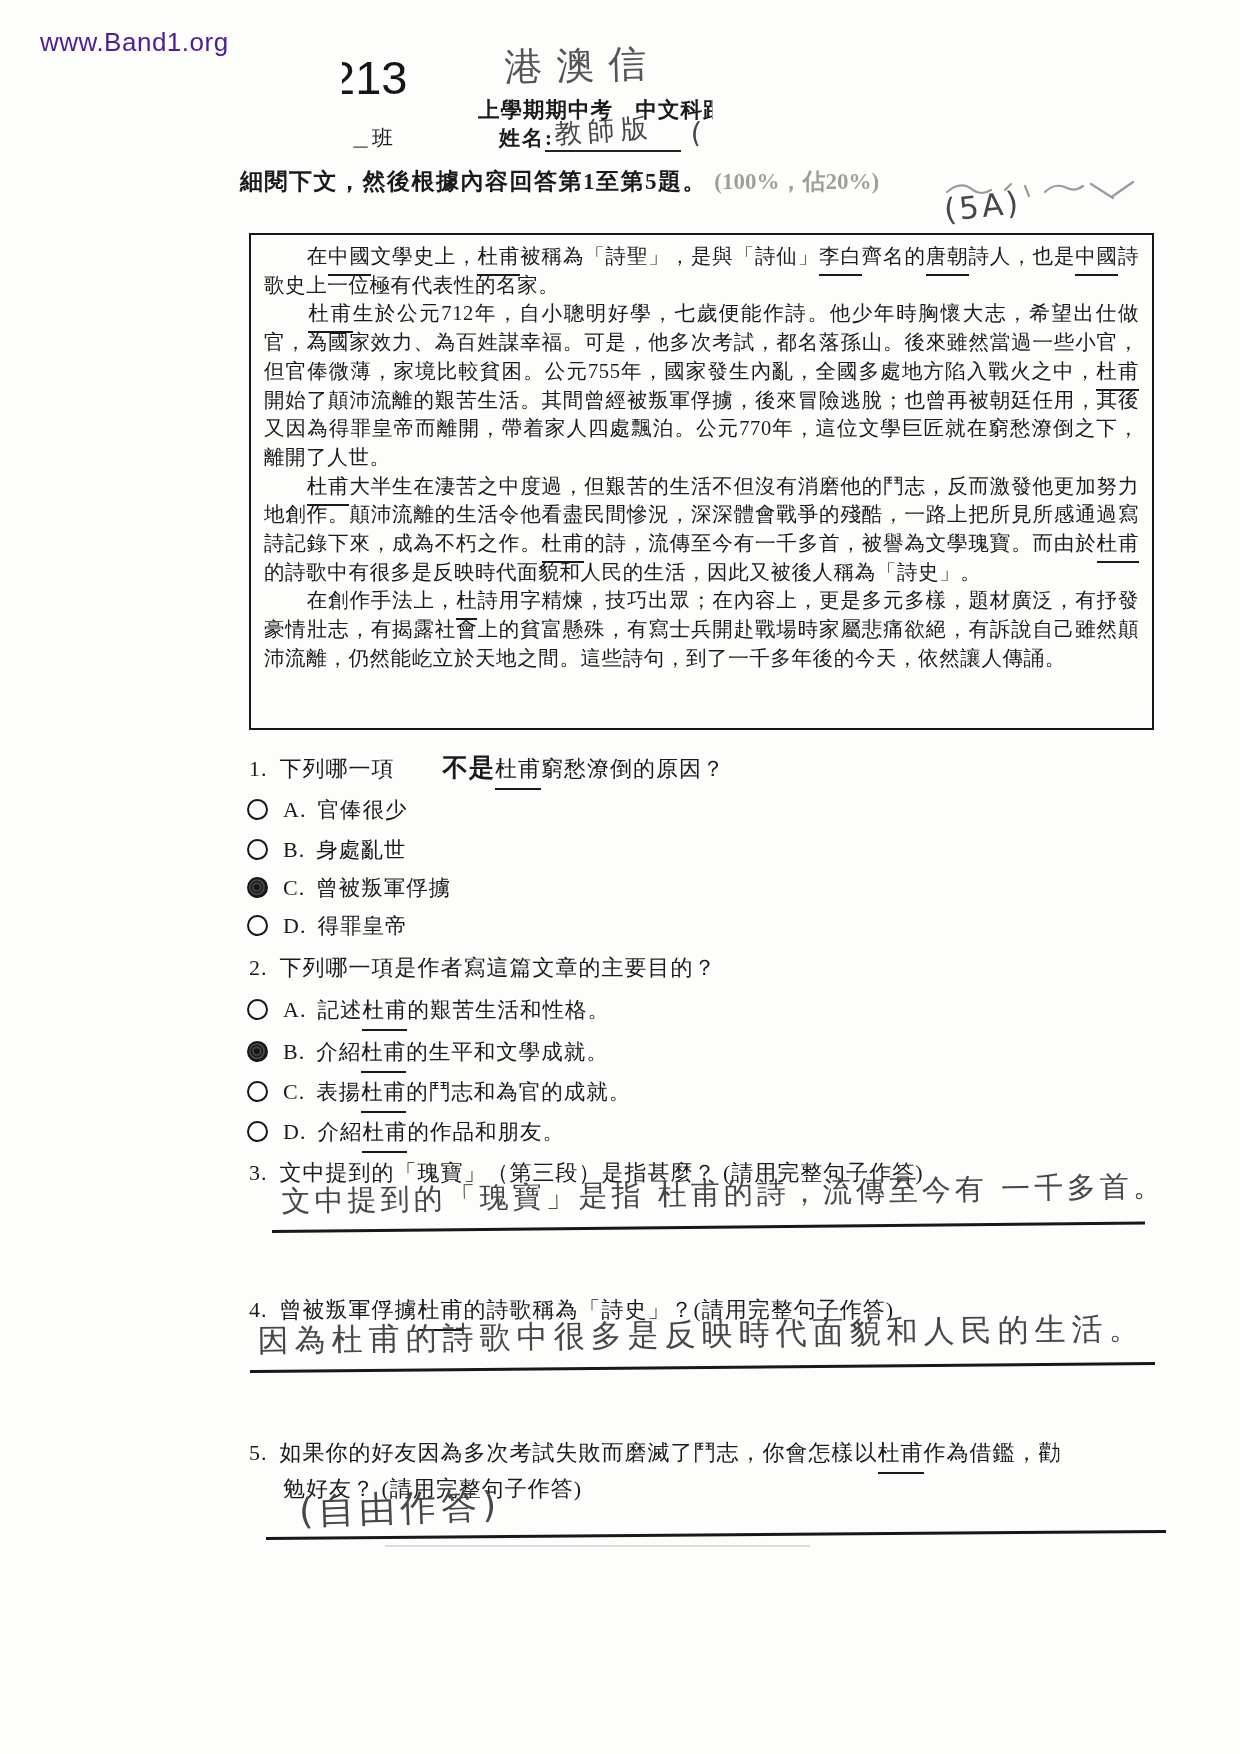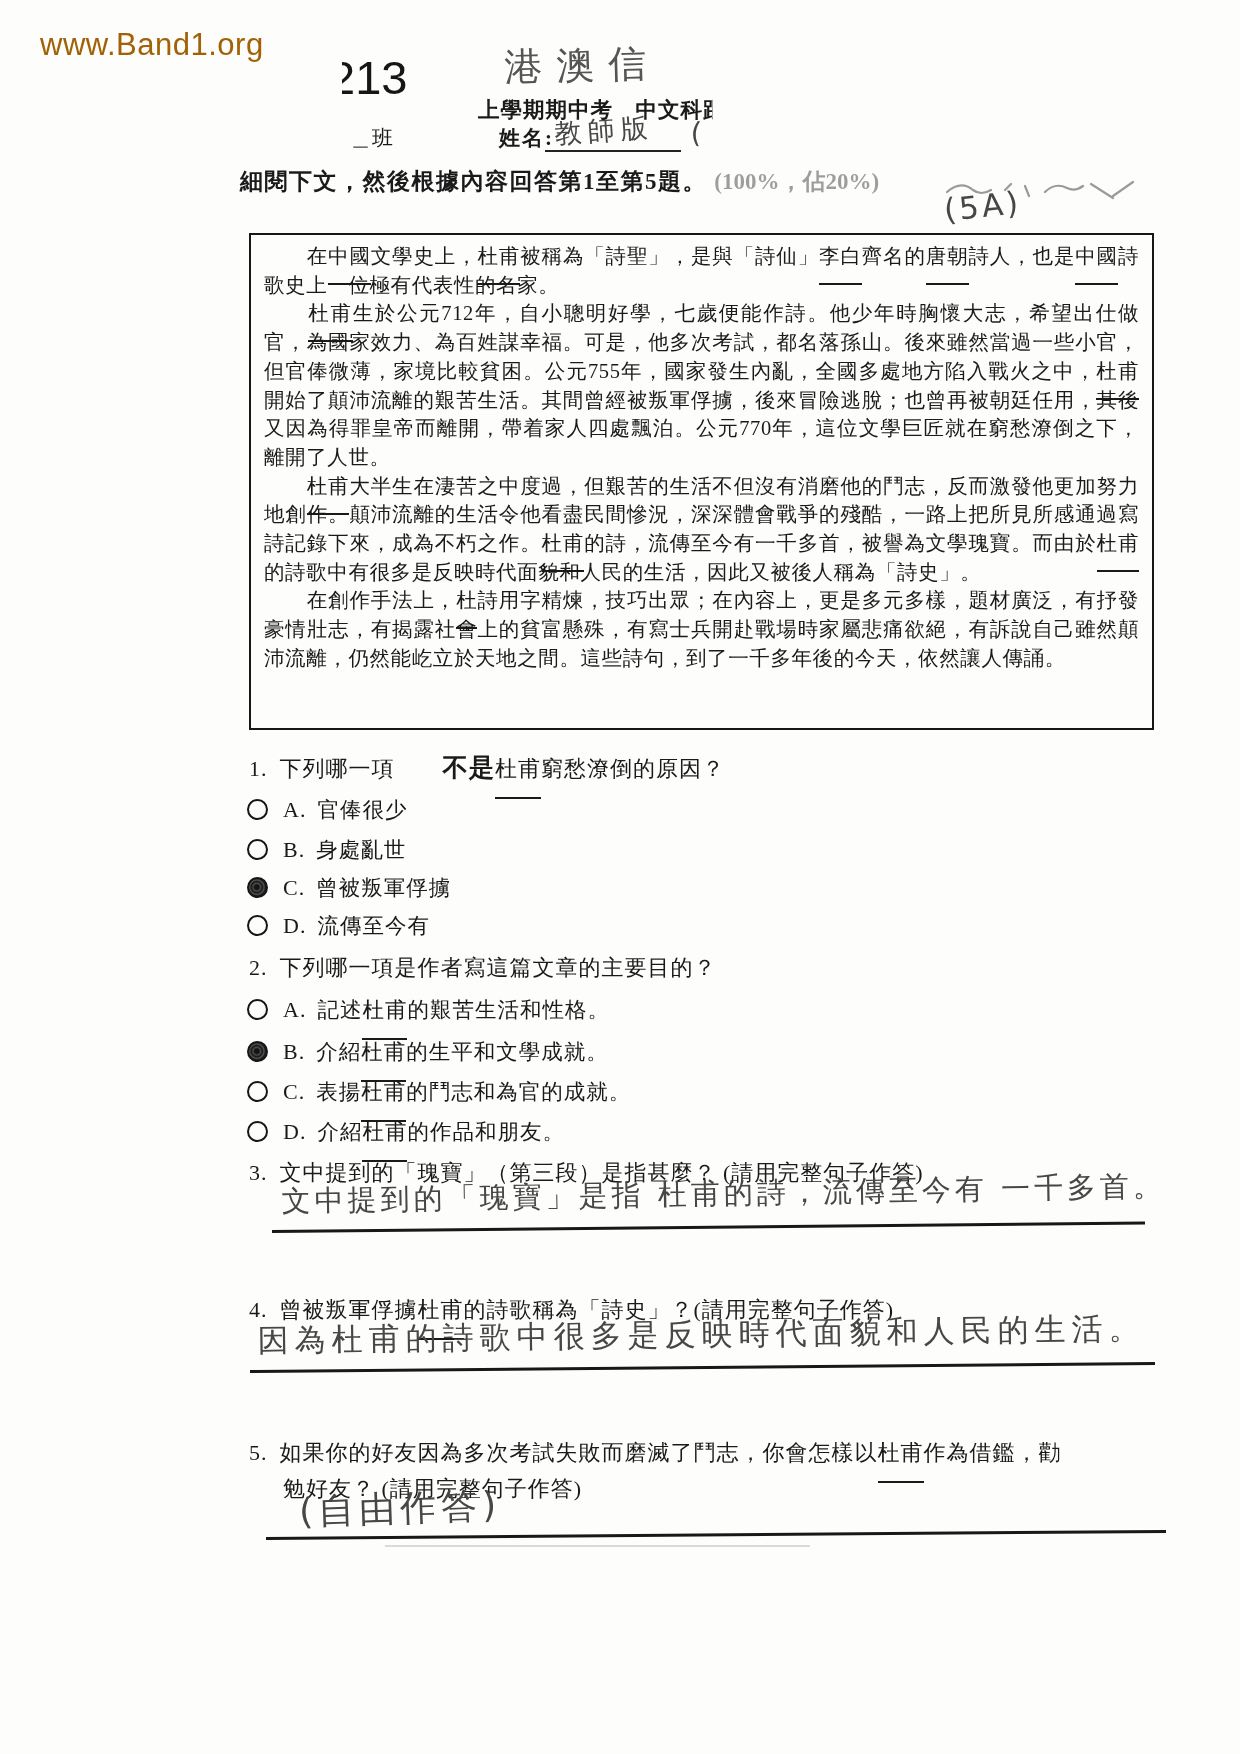--- a/index.html
+++ b/index.html
@@ -3,40 +3,40 @@
 <meta charset="utf-8">
 <style>
   html,body{margin:0;padding:0;background:#888;}
   .page{
     position:relative;width:1240px;height:1754px;background:#fdfdfc;
     margin:0 auto;overflow:hidden;color:#1a1a1a;
     font-family:"Liberation Serif", serif;
   }
   .abs{position:absolute;}
   
-  .watermark{font-family:"Liberation Sans",sans-serif;font-size:31px;color:#a16207;letter-spacing:.5px;}
+  .watermark{font-family:"Liberation Sans",sans-serif;font-size:26px;color:#4c1d95;letter-spacing:.5px;}
   .pageno-clip{overflow:hidden;width:84px;height:54px;}
   .pageno-clip span{display:inline-block;margin-left:-13px;font-family:"Liberation Sans",sans-serif;font-size:47px;color:#161616;}
   .examtitle-clip{overflow:hidden;width:235px;height:30px;white-space:nowrap;}
   .examtitle-clip span{font-size:21.5px;font-weight:bold;letter-spacing:1px;}
   .classlabel{font-size:21px;letter-spacing:1px;}
   .namelabel{font-size:21px;font-weight:600;letter-spacing:2px;}
   .nameline{border-bottom:2px solid #222;width:136px;height:0;}
   .instruction{font-size:23px;font-weight:bold;letter-spacing:1.5px;white-space:nowrap;}
   .marks{opacity:.42;font-weight:600;letter-spacing:0;}
   
   .hw{font-family:"DejaVu Sans",sans-serif;color:#474747;transform-origin:left bottom;}
   
   .passage{
     box-sizing:border-box;border:2.5px solid #171717;
     padding:7px 13px 4px 13px;
     font-size:20.5px;line-height:28.7px;text-align:justify;letter-spacing:.6px;
   }
   .passage p{margin:0;}
-  .u{border-bottom:2px solid #1a1a1a;padding-bottom:16px;}
+  .u{border-bottom:2px solid #1a1a1a;padding-bottom:7px;}
   .b{font-weight:bold;font-size:1.15em;letter-spacing:1px;margin-left:48px;}
   
   .stem{font-size:22px;letter-spacing:1px;white-space:nowrap;}
   .qnum{margin-right:12px;}
   .opt{display:flex;align-items:center;white-space:nowrap;}
   .radio{box-sizing:border-box;width:21px;height:21px;border:2.5px solid #161616;border-radius:50%;flex:0 0 auto;background:#fdfdfc;}
   .radio.marked{
     background:radial-gradient(circle at 46% 48%, #141414 18%, #4c4c4c 30%, #161616 44%, #555 56%, #181818 68%, #3c3c3c 80%, #111 100%);
   }
   .olabel{font-family:"Liberation Serif",serif;font-size:22px;margin-left:15px;letter-spacing:1px;}
@@ -99,21 +99,21 @@
     <span class="otext"><span>身處亂世</span></span>
   </div>
   <div class="abs opt" style="left:247px;top:873px;">
     <span class="radio marked"></span>
     <span class="olabel">C.</span>
     <span class="otext"><span>曾被叛軍俘擄</span></span>
   </div>
   <div class="abs opt" style="left:247px;top:911px;">
     <span class="radio"></span>
     <span class="olabel">D.</span>
-    <span class="otext"><span>流傳至今有</span></span>
+    <span class="otext"><span>得罪皇帝</span></span>
   </div>
 
   <div class="abs stem" style="left:249px;top:953px;">
     <span class="qnum">2.</span><span><span>下列哪一項是作者寫這篇文章的主要目的？</span></span>
   </div>
   <div class="abs opt" style="left:247px;top:995px;">
     <span class="radio"></span>
     <span class="olabel">A.</span>
     <span class="otext"><span>記述</span><span class="u">杜甫</span><span>的艱苦生活和性格。</span></span>
   </div>

